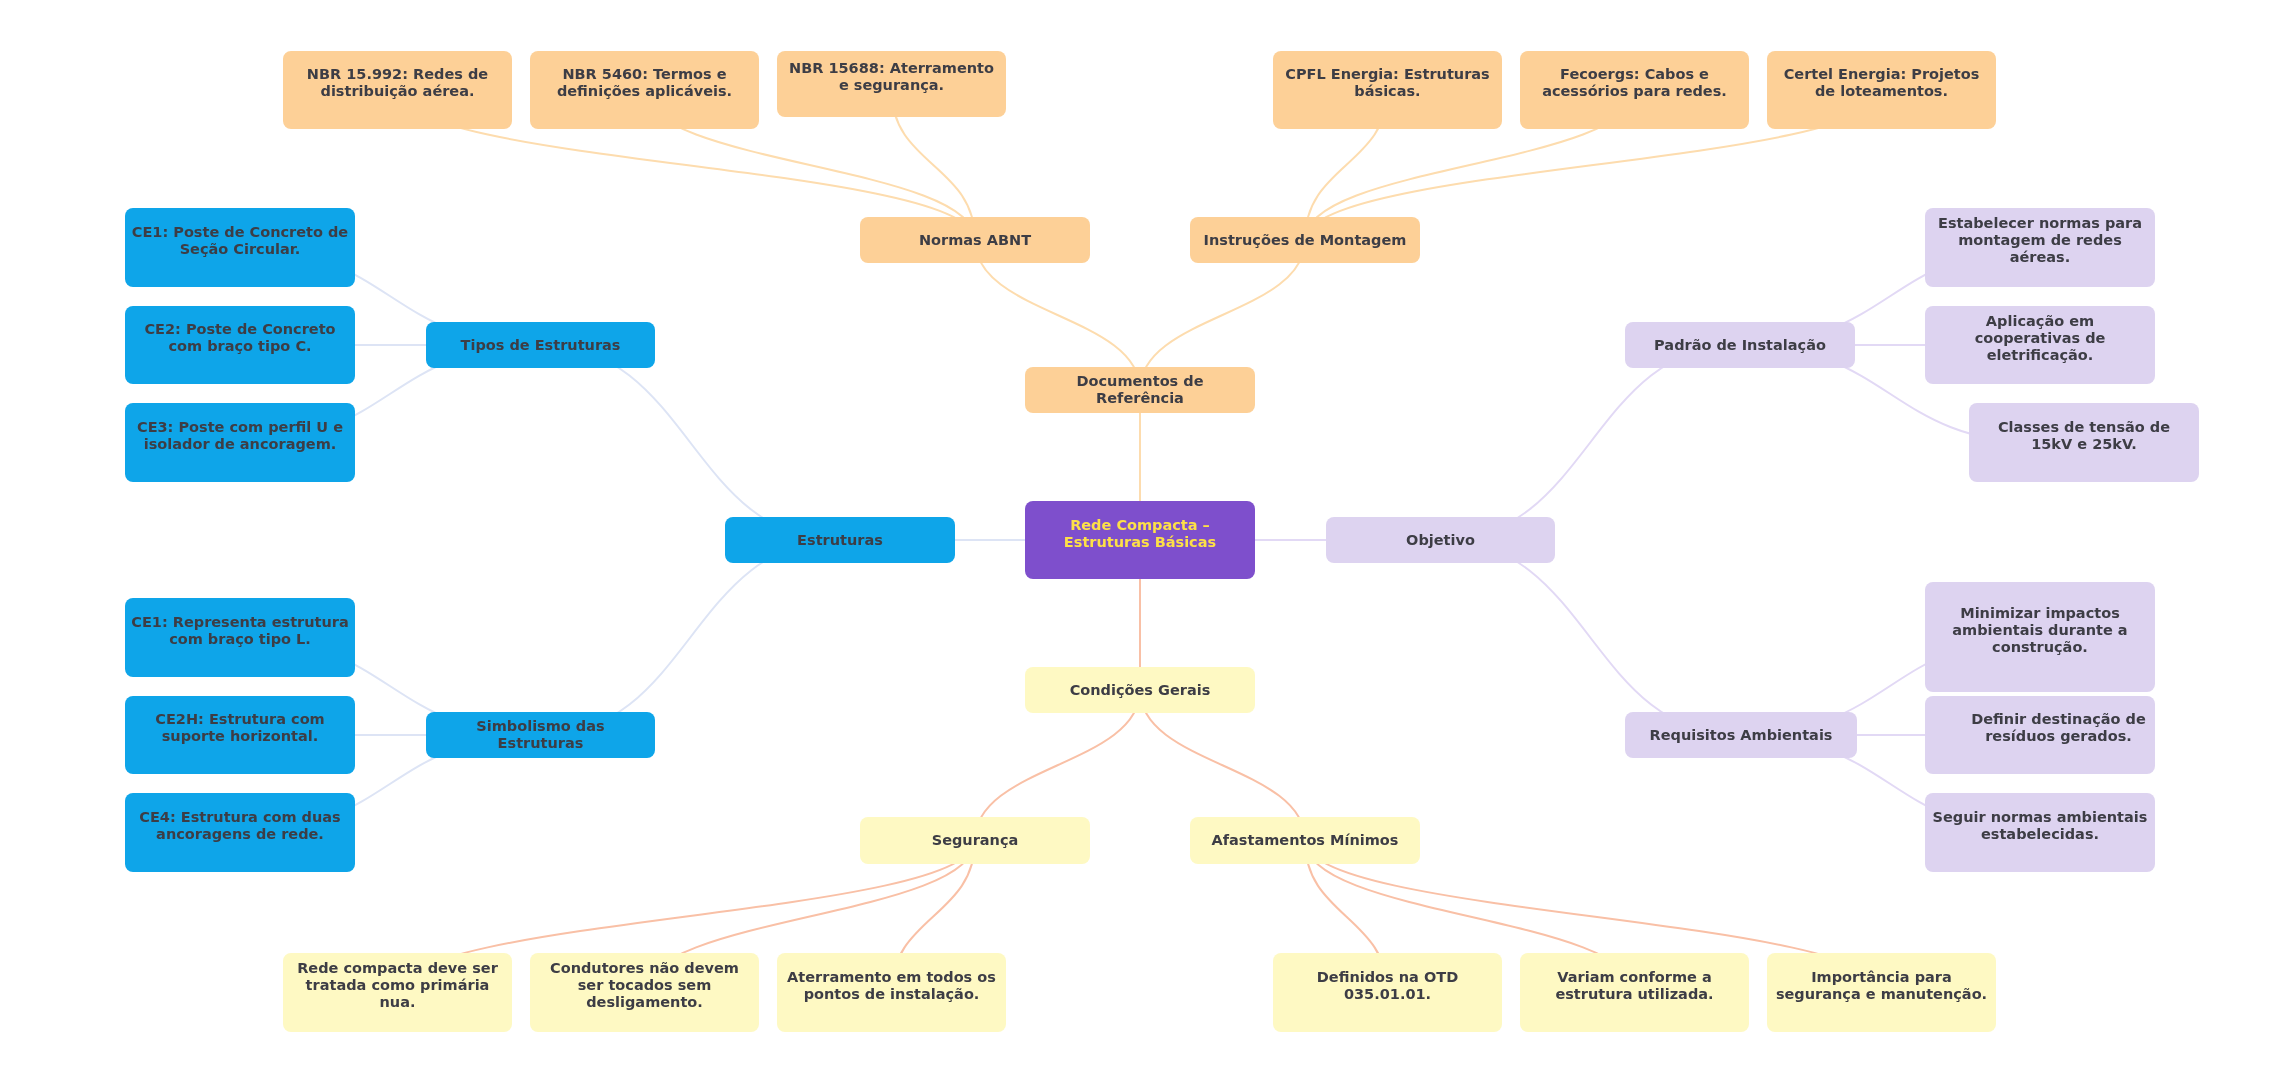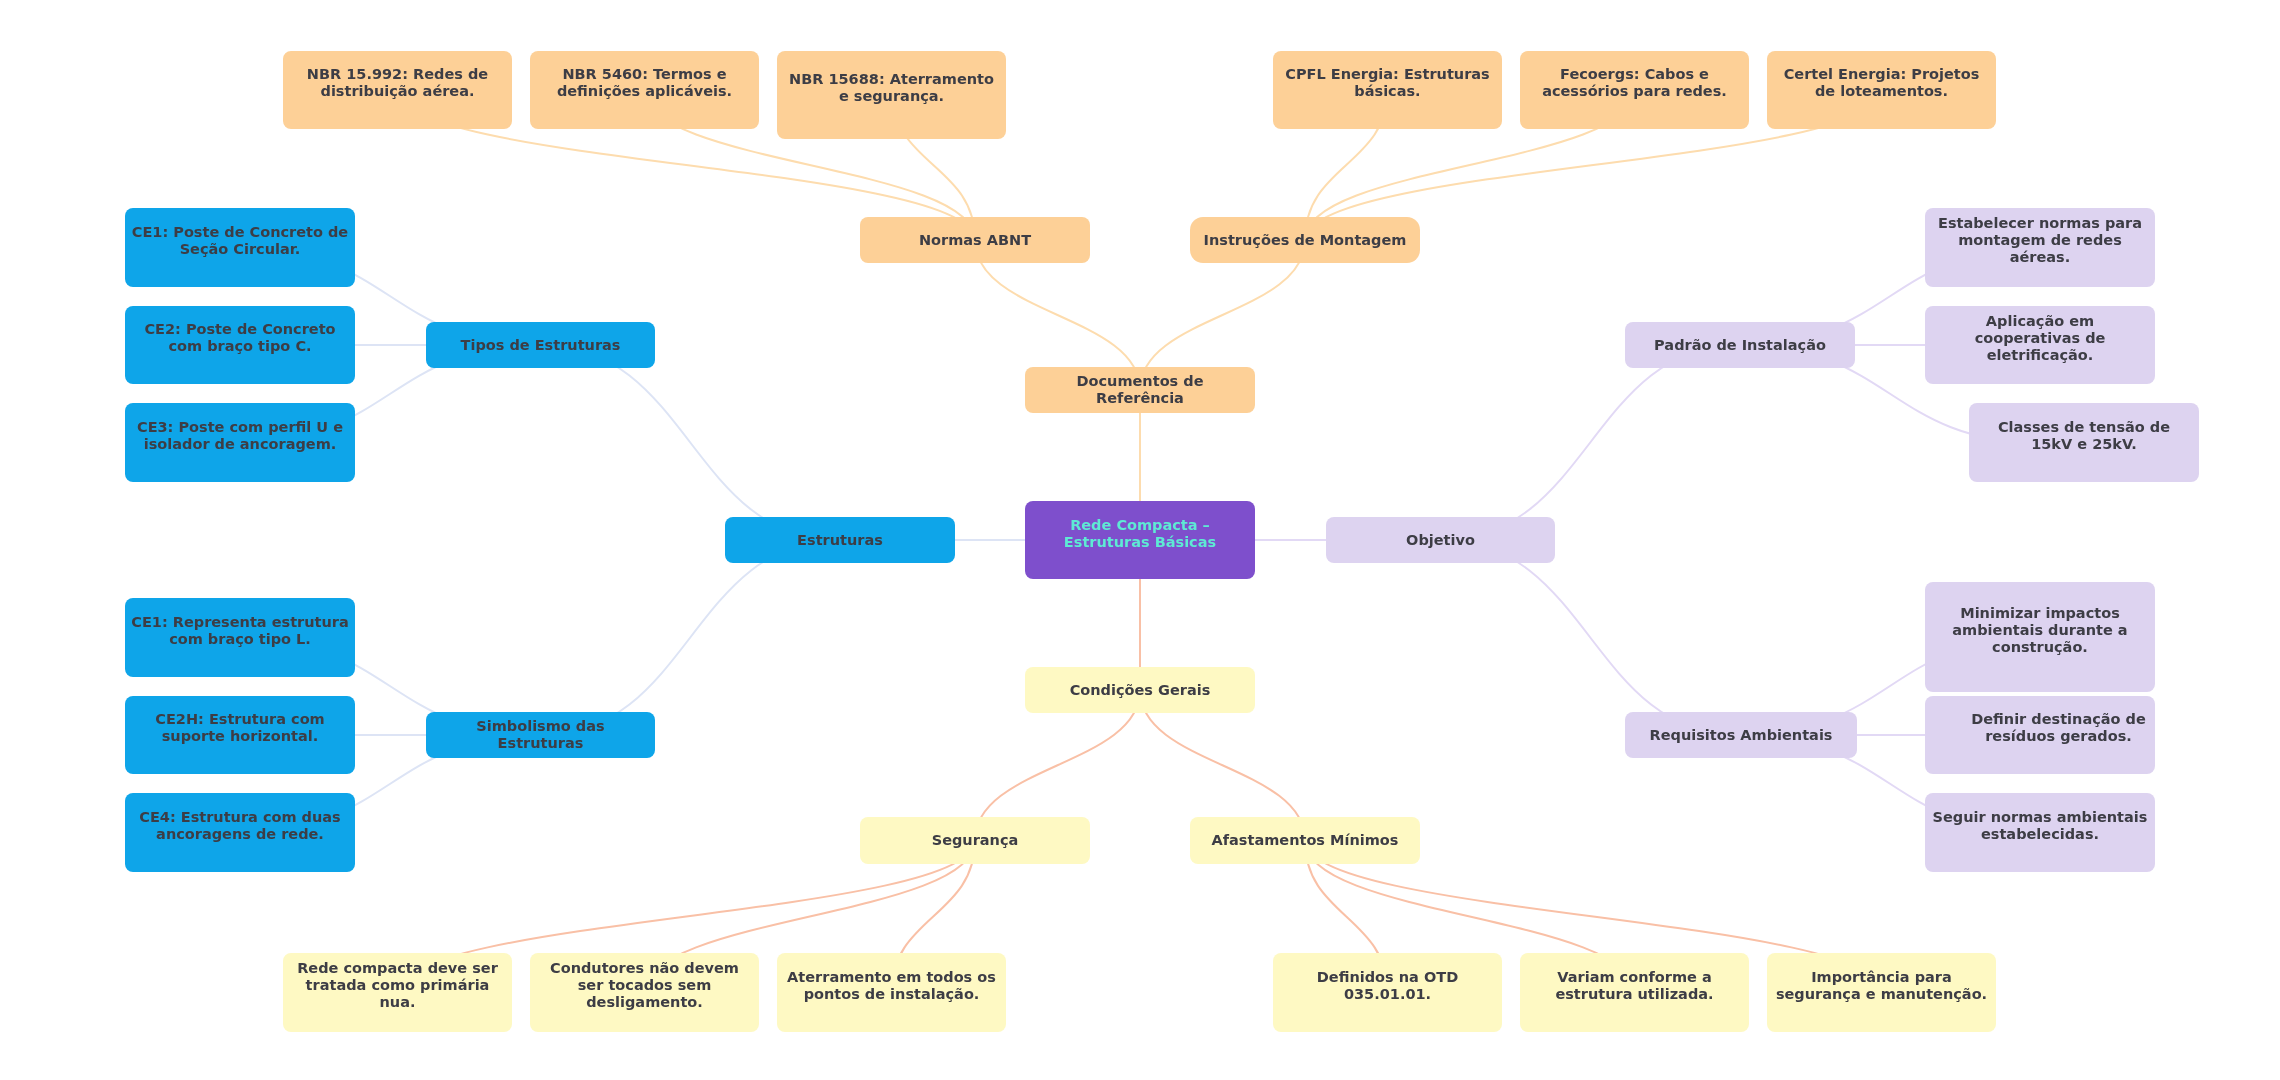--- a/index.html
+++ b/index.html
@@ -5,21 +5,21 @@
   html, body { margin: 0; padding: 0; background: #ffffff; }
   body { width: 2280px; height: 1080px; position: relative; overflow: hidden;
          font-family: "DejaVu Sans", sans-serif; }
   #links { position: absolute; left: 0; top: 0; width: 2280px; height: 1080px; }
   .node { position: absolute; box-sizing: border-box; border-radius: 8px;
           display: flex; align-items: center; justify-content: center; text-align: center;
           color: #3d3d45; font-weight: bold; font-size: 14.5px; line-height: 17px;
           padding: 0 6px; }
   .node span { display: block; }
   .leaf { padding-bottom: 14px; }
-  .root { background: #7e4fcc; color: #5eead4; font-size: 14.5px; padding-bottom: 12px; }
+  .root { background: #7e4fcc; color: #fde047; font-size: 14.5px; padding-bottom: 12px; }
   .c-orange { background: #fdd097; align-items: center; }
   .c-blue { background: #0ea5e9; }
   .c-lav { background: #ddd3f0; }
   .c-salmon { background: #fef9c3; }
 </style>
 </head>
 <body>
 
 <svg id="links" xmlns="http://www.w3.org/2000/svg">
     <path d="M1140,540 C1140,465 1140,465 1140,390" fill="none" stroke="#fddcae" stroke-width="2"></path>
@@ -69,24 +69,24 @@
 </div>
 <div class="node c-orange" id="n-normas" style="left:860px;top:217px;width:230px;height:46px;">
   <span>Normas ABNT</span>
 </div>
 <div class="node c-orange leaf" id="n-normas-0" style="left:283px;top:51px;width:229px;height:78px;">
   <span>NBR 15.992: Redes de distribuição aérea.</span>
 </div>
 <div class="node c-orange leaf" id="n-normas-1" style="left:530px;top:51px;width:229px;height:78px;">
   <span>NBR 5460: Termos e definições aplicáveis.</span>
 </div>
-<div class="node c-orange leaf" id="n-normas-2" style="left:777px;top:51px;width:229px;height:88px;">
+<div class="node c-orange leaf" id="n-normas-2" style="left:777px;top:51px;width:229px;height:66px;">
   <span>NBR 15688: Aterramento e segurança.</span>
 </div>
-<div class="node c-orange" id="n-instr" style="left:1190px;top:217px;width:230px;height:46px;border-radius:13px;">
+<div class="node c-orange" id="n-instr" style="left:1190px;top:217px;width:230px;height:46px;">
   <span>Instruções de Montagem</span>
 </div>
 <div class="node c-orange leaf" id="n-instr-0" style="left:1273px;top:51px;width:229px;height:78px;">
   <span>CPFL Energia: Estruturas básicas.</span>
 </div>
 <div class="node c-orange leaf" id="n-instr-1" style="left:1520px;top:51px;width:229px;height:78px;">
   <span>Fecoergs: Cabos e acessórios para redes.</span>
 </div>
 <div class="node c-orange leaf" id="n-instr-2" style="left:1767px;top:51px;width:229px;height:78px;">
   <span>Certel Energia: Projetos de loteamentos.</span>

